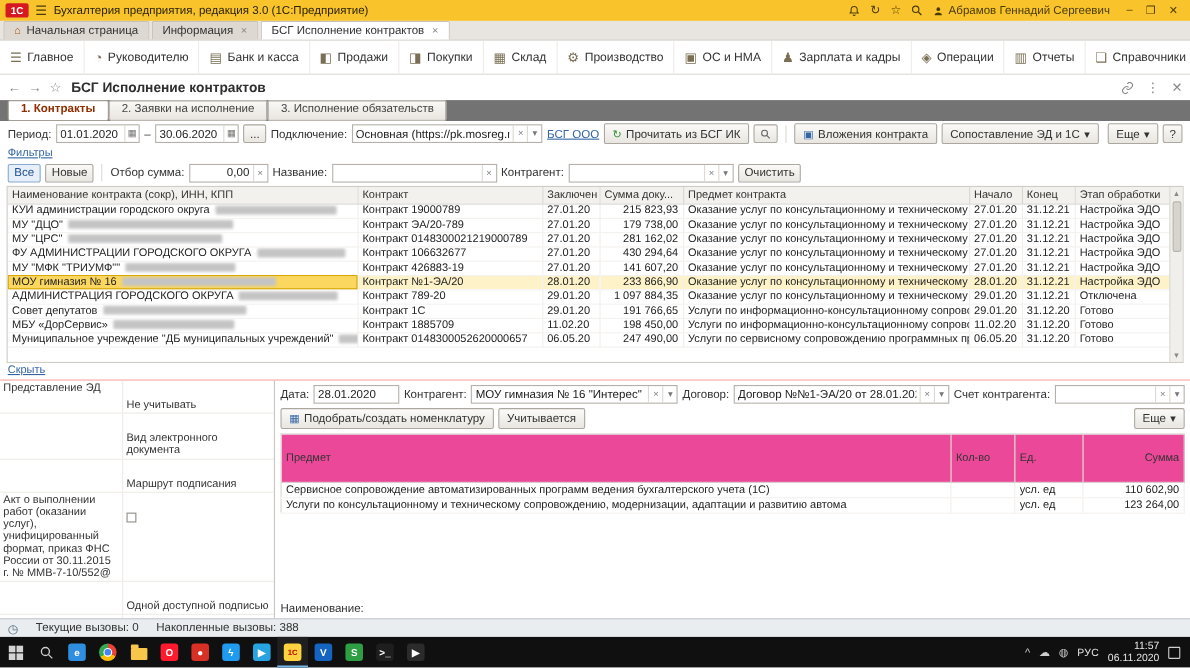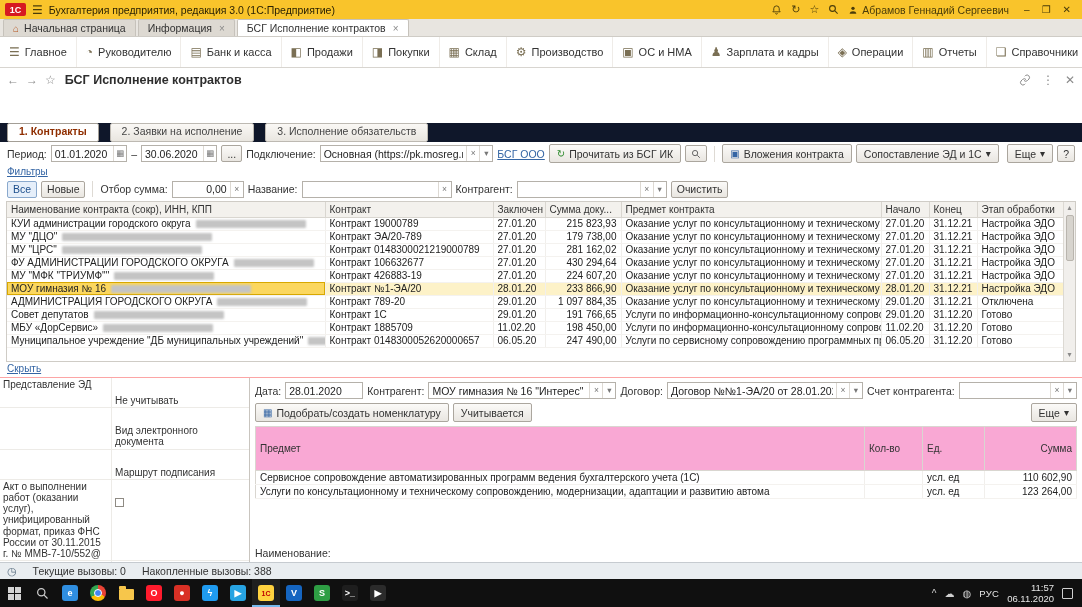--- a/index.html
+++ b/index.html
@@ -29,21 +29,21 @@
   .menu-item{display:flex;align-items:center;gap:5px;padding:0 9px;border-right:1px solid #efece8;font-size:11px;color:#333;white-space:nowrap;}
   .menu-item .micon{color:#7a6f54;font-size:12px;}
 
   
   .page-header{height:23px;display:flex;align-items:center;padding:0 7px;gap:7px;background:#fff;flex:0 0 auto;}
   .nav-ic{color:#8c8c8c;font-size:12px;}
   .ph-title{font-weight:bold;font-size:12.5px;color:#2e2e2e;margin-left:2px;}
   .ph-right{margin-left:auto;display:flex;align-items:center;gap:11px;color:#8a8a8a;font-size:12px;}
 
   
-  .view-tabs{height:19px;display:flex;gap:11px;padding:0 7px;background:#0f172a;flex:0 0 auto;margin-top:32px;}
+  .view-tabs{height:19px;display:flex;gap:0;padding:0 7px;background:#737373;flex:0 0 auto;}
   .vtab{font-size:10.5px;padding:1px 11px 0 11px;border:1px solid #bdb9b2;background:linear-gradient(#faf8f5,#e9e6e0);border-radius:2px;color:#444;white-space:nowrap;}
   .vtab.active{background:#fff;color:#8f2e00;font-weight:bold;border-color:#a39e96;}
 
   
   .toolbar{height:23px;display:flex;align-items:center;gap:4px;padding:0 7px;background:#fff;font-size:10.5px;flex:0 0 auto;}
   .lbl{color:#333;white-space:nowrap;}
   .fld{display:flex;align-items:center;border:1px solid #b5b1aa;height:17px;background:#fff;}
   .fld input{border:none;outline:none;font-size:10.5px;padding:0 3px;height:15px;font-family:inherit;width:100%;background:transparent;color:#222;}
   .fld input.num{text-align:right;}
   .fbtn{width:13px;flex:0 0 13px;text-align:center;color:#777;border-left:1px solid #ddd9d3;font-size:8.5px;line-height:15px;}
@@ -77,21 +77,21 @@
   .ed-panel{width:250px;flex:0 0 250px;border-right:1px solid #c9c5bf;overflow:hidden;font-size:10px;}
   .ed-row{display:flex;border-bottom:1px solid #edebe7;min-height:14px;}
   .ed-left{width:112px;flex:0 0 112px;border-right:1px solid #edebe7;padding:1px 3px;color:#333;line-height:1.12;}
   .ed-right{flex:1;padding:1px 3px;display:flex;align-items:flex-start;gap:3px;line-height:1.12;color:#333;margin-top:16px;}
   .cb{width:9px;height:9px;border:1px solid #8f8b84;background:#fff;margin-top:1px;flex:0 0 9px;}
 
   .detail{flex:1;display:flex;flex-direction:column;min-width:0;padding:3px 5px 2px 5px;}
   .dfields{display:flex;align-items:center;gap:4px;height:19px;font-size:10.5px;flex:0 0 auto;}
   .dbuttons{display:flex;align-items:center;gap:4px;height:23px;flex:0 0 auto;margin-top:1px;}
   .itable{border-collapse:collapse;width:100%;table-layout:fixed;margin-top:2px;border:1px solid #d9d6d0;flex:0 0 auto;}
-  .itable th{background:#f9a8d4;border-right:1px solid #d9d6d0;border-bottom:1px solid #d9d6d0;font-weight:normal;font-size:10px;text-align:left;padding:16px 4px;height:14px;color:#333;white-space:nowrap;}
+  .itable th{background:#ec4899;border-right:1px solid #d9d6d0;border-bottom:1px solid #d9d6d0;font-weight:normal;font-size:10px;text-align:left;padding:16px 4px;height:14px;color:#333;white-space:nowrap;}
   .itable td{font-size:10px;height:14px;padding:0 4px;border-right:1px solid #f1efec;border-bottom:1px solid #f4f2ef;white-space:nowrap;overflow:hidden;}
   .itable .num{text-align:right;}
   .dname{margin-top:auto;font-size:10.5px;padding:2px 0 1px 0;color:#333;flex:0 0 auto;}
 
   
   .statusbar{height:17px;background:#e9edf0;border-top:1px solid #c6cbd0;display:flex;align-items:center;gap:16px;padding:0 7px;font-size:10.5px;color:#333;flex:0 0 auto;}
   .sb-icon{color:#5f7385;font-size:11px;}
 
   
   .taskbar{height:28px;background:#101010;display:flex;align-items:center;color:#ddd;flex:0 0 auto;}
@@ -366,21 +366,21 @@
             <td class="num">430 294,64</td>
             <td>Оказание услуг по консультационному и техническому сопровождению, модернизации, адаптации и развит...</td>
             <td>27.01.20</td>
             <td>31.12.21</td>
             <td>Настройка ЭДО</td>
           </tr>
           <tr>
             <td><span>МУ "МФК "ТРИУМФ""</span><span class="redact" style="width: 100px;"></span></td>
             <td>Контракт 426883-19</td>
             <td>27.01.20</td>
-            <td class="num">224 607,20</td>
+            <td class="num">141 607,20</td>
             <td>Оказание услуг по консультационному и техническому сопровождению, модернизации, адаптации и развит...</td>
             <td>27.01.20</td>
             <td>31.12.21</td>
             <td>Настройка ЭДО</td>
           </tr>
           <tr class="selected">
             <td class="anchor"><span>МОУ гимназия № 16</span><span class="redact" style="width: 140px;"></span></td>
             <td>Контракт №1-ЭА/20</td>
             <td>28.01.20</td>
             <td class="num">233 866,90</td>

